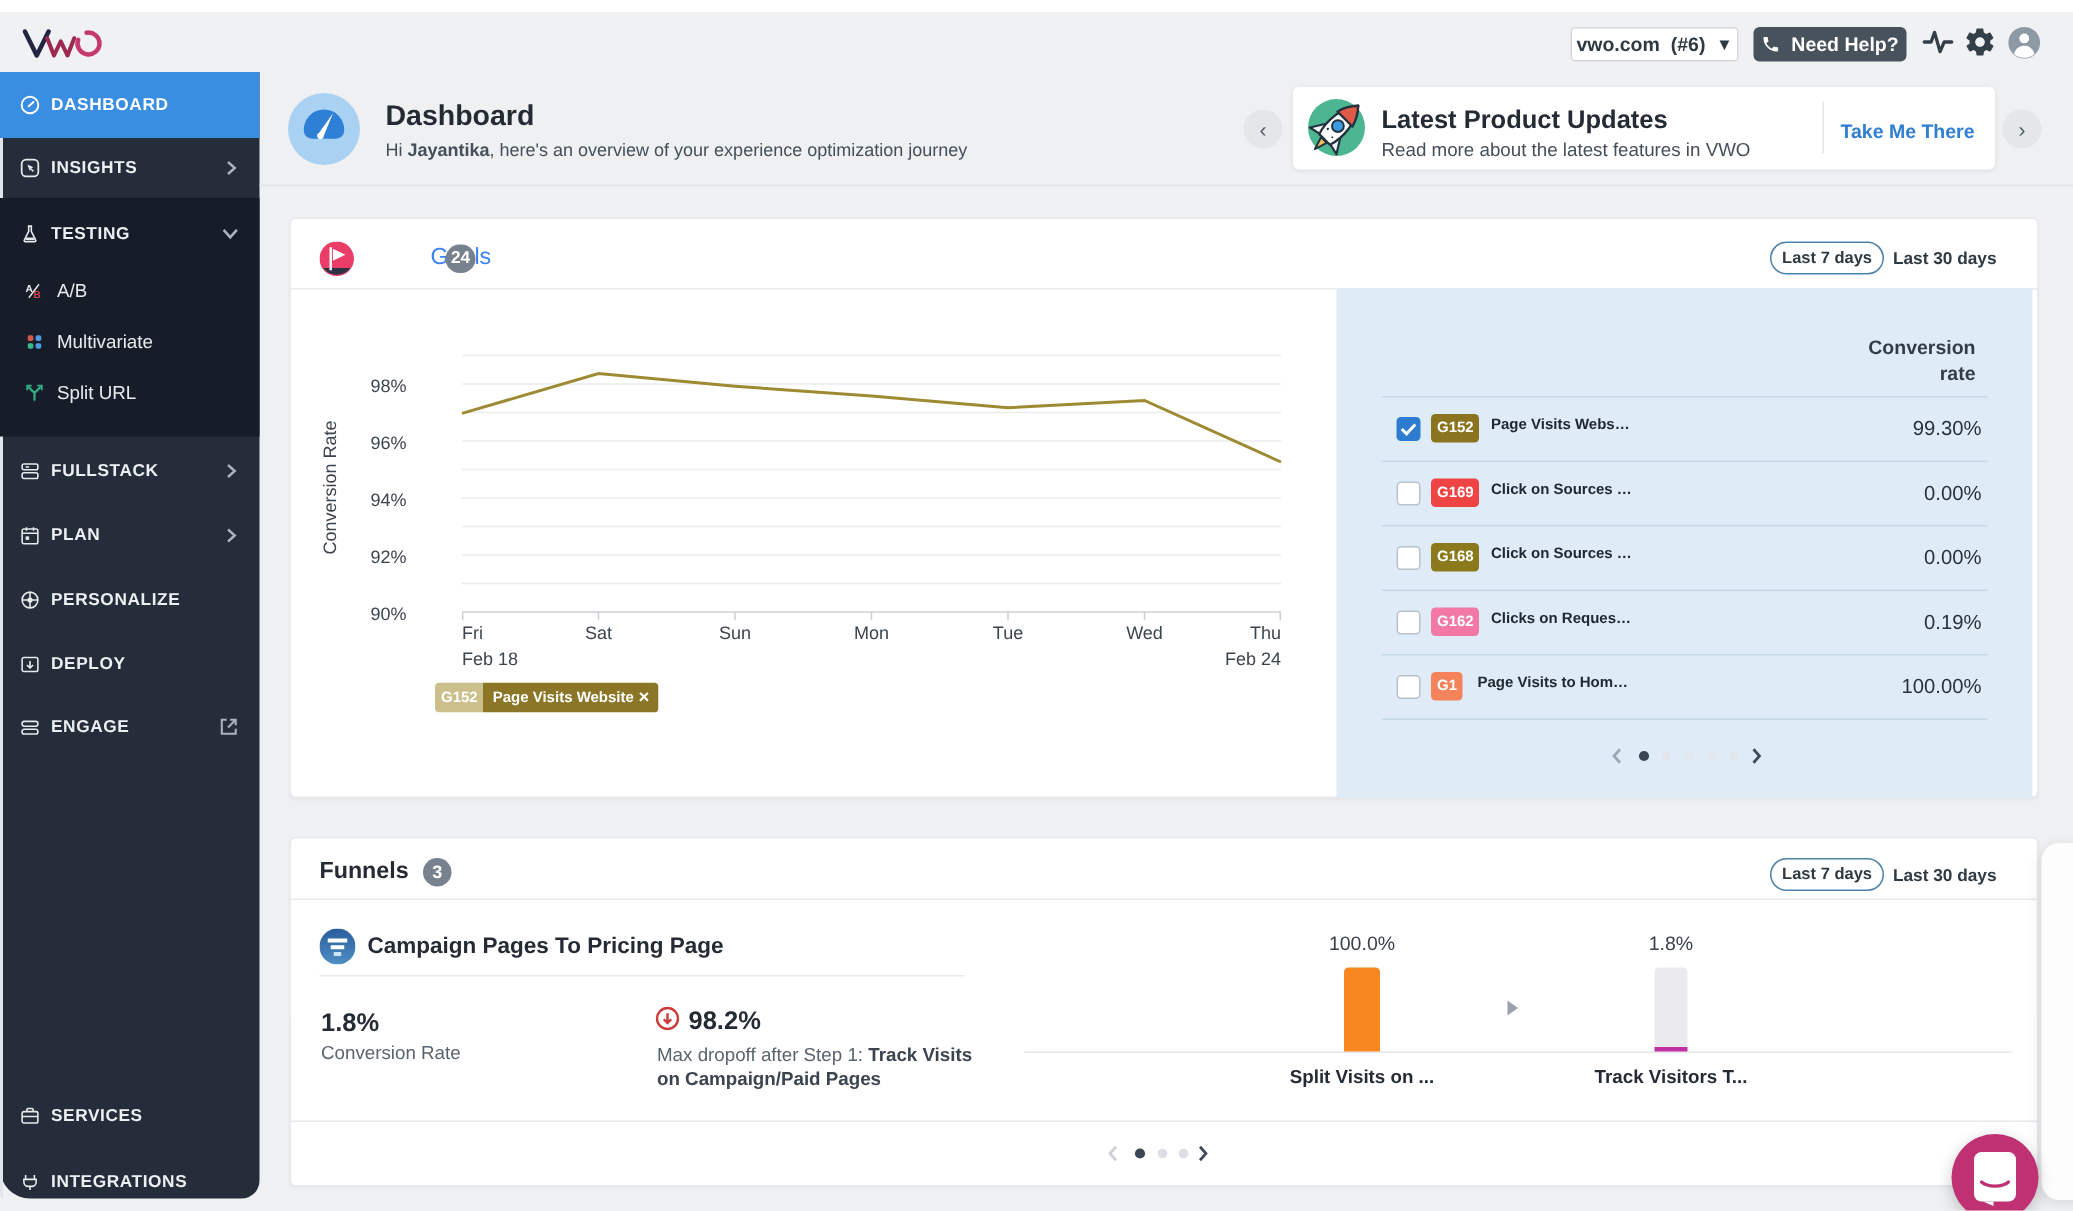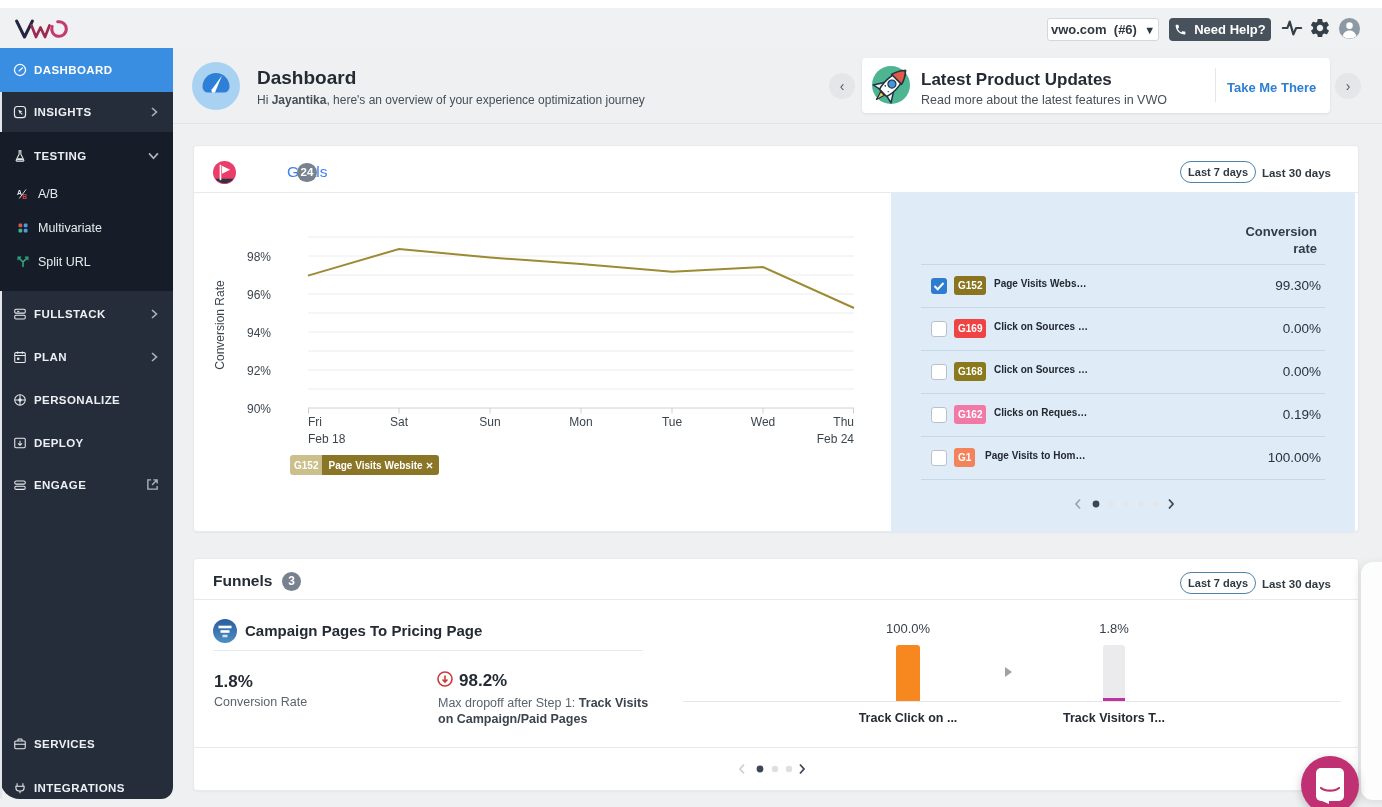--- a/index.html
+++ b/index.html
@@ -353,21 +353,21 @@
   <svg class="abs" style="left:243px; top:112px;" width="16" height="16" viewBox="0 0 16 16">
       <circle cx="8" cy="8" r="7" stroke="#cc3a3a" stroke-width="1.6" fill="none"></circle>
       <path d="M8 4.5 v6 M5.5 8.5 L8 11 L10.5 8.5" stroke="#cc3a3a" stroke-width="1.6" fill="none"></path>
     </svg>
   <div class="abs" style="left:265px; top:112px; font-size:17px; font-weight:bold; color:#242b34;">98.2%</div>
   <div class="abs fdim" style="left:244px; top:136px; width:260px; line-height:16px; white-space:nowrap;">Max dropoff after Step 1: <b style="color:#3b444f;">Track Visits</b><br><b style="color:#3b444f;">on Campaign/Paid Pages</b></div>
 
   <div class="abs" style="left:489px; top:142px; width:658px; height:1px; background:#e5e6e9;"></div>
   <div class="abs" style="left:702px; top:86px; width:24px; height:56px; background:#f6881f; border-radius:3px 3px 0 0;"></div>
   <div class="abs" style="left:686px; top:62px; width:56px; text-align:center; font-size:13px; color:#39424c;">100.0%</div>
-  <div class="abs" style="left:654px; top:152px; width:120px; text-align:center; font-size:12.5px; font-weight:bold; color:#242b34; white-space:nowrap;">Track Click on ...</div>
+  <div class="abs" style="left:654px; top:152px; width:120px; text-align:center; font-size:12.5px; font-weight:bold; color:#242b34; white-space:nowrap;">Split Visits on ...</div>
   <svg class="abs" style="left:810px; top:108px;" width="8" height="10" viewBox="0 0 8 10">
       <path d="M1 0 L8 5 L1 10z" fill="#9aa2ab"></path>
     </svg>
   <div class="abs" style="left:909px; top:86px; width:22px; height:53px; background:#ebebee; border-radius:3px 3px 0 0;"></div>
   <div class="abs" style="left:909px; top:139px; width:22px; height:3px; background:#c032a2;"></div>
   <div class="abs" style="left:892px; top:62px; width:56px; text-align:center; font-size:13px; color:#39424c;">1.8%</div>
   <div class="abs" style="left:860px; top:152px; width:120px; text-align:center; font-size:12.5px; font-weight:bold; color:#242b34; white-space:nowrap;">Track Visitors T...</div>
 
   <div class="abs" style="left:0; top:188px; width:1164px; height:1px; background:#e7e9ec;"></div>
   <svg class="abs" style="left:544px; top:203px;" width="74" height="14" viewBox="0 0 74 14">

